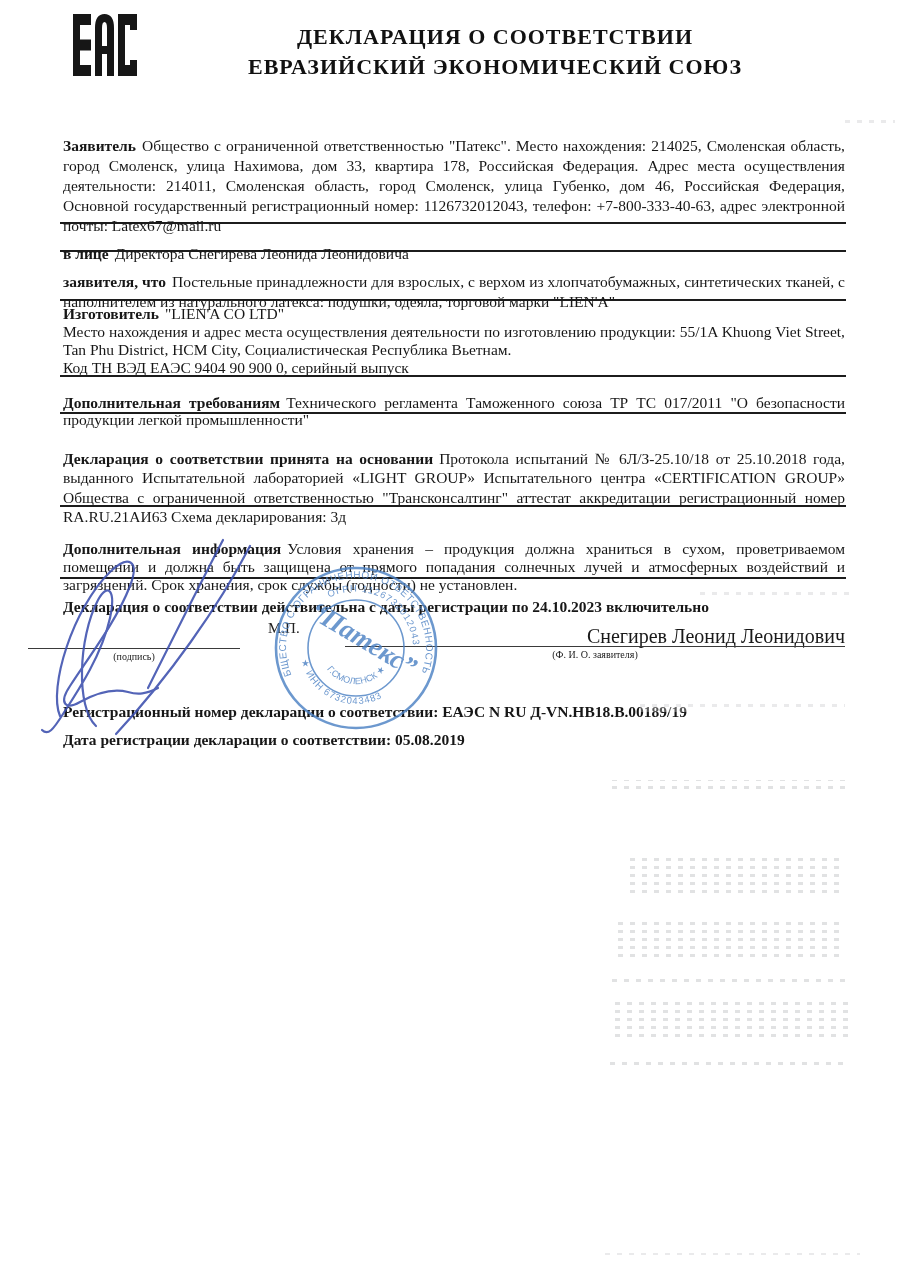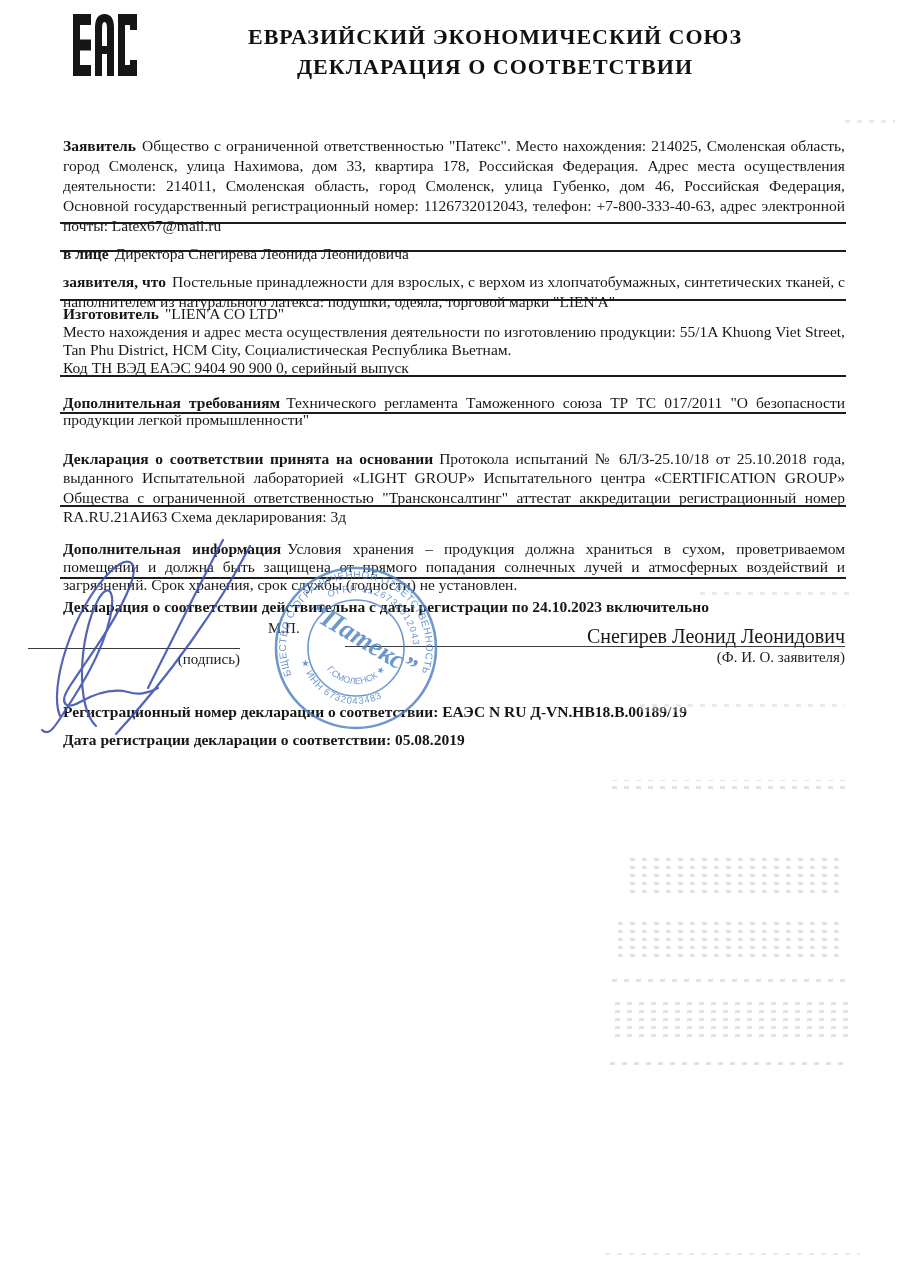--- a/index.html
+++ b/index.html
@@ -24,21 +24,21 @@
     left:60px;width:786px;height:2px;
     background:#1c1c1c;
   }
   .title-wrap{left:150px;top:22px;width:690px;text-align:center;}
   .title-line{
     font-size:22px;font-weight:bold;line-height:30px;
     letter-spacing:1px;color:#111;
   }
   .bold-line{font-weight:bold;}
   .sig-rule{border-top:1.6px solid #3a3a3a;height:0;}
-  .caption{font-size:15px;text-align:right;color:#222;}
+  .caption{font-size:10px;text-align:center;color:#222;}
   .mp{font-size:15px;color:#222;}
   .name-line{font-size:20px;text-align:right;color:#191919;}
   svg{display:block;}
   .stamp{opacity:.82;pointer-events:none;}
   .signature{pointer-events:none;}
   
   .nz{
     position:absolute;
     background-image:
       repeating-linear-gradient(0deg,#fff 0 5px, rgba(255,255,255,0) 5px 8px),
@@ -56,22 +56,22 @@
 
   <svg class="abs" style="left:73px;top:14px" width="64" height="62" viewBox="0 0 64 62" aria-hidden="true">
     <g fill="#161616">
       <path d="M0,0 h18 v11 h-11 v14.5 h11 v11 h-11 v14.5 h11 v11 h-18 z"></path>
       <path fill-rule="evenodd" d="M22,62 V14 Q22,0 31.5,0 Q41,0 41,14 V62 H34 V40 H29 V62 Z M29,14 Q29,8 31.5,8 Q34,8 34,14 V32 H29 Z"></path>
       <path d="M45,0 h19 v16 h-7 v-5 h-5 v40 h5 v-5 h7 v16 h-19 z"></path>
     </g>
   </svg>
 
   <div class="abs title-wrap">
+    <div class="title-line">ДЕКЛАРАЦИЯ О СООТВЕТСТВИИ</div>
     <div class="title-line">ЕВРАЗИЙСКИЙ ЭКОНОМИЧЕСКИЙ СОЮЗ</div>
-    <div class="title-line">ДЕКЛАРАЦИЯ О СООТВЕТСТВИИ</div>
   </div>
 
   <p class="abs para" style="top:120px"><b class="lead">Заявитель</b><span>Общество с ограниченной ответственностью "Патекс". Место нахождения: 214025, Смоленская область, город Смоленск, улица Нахимова, дом 33, квартира 178, Российская Федерация. Адрес места осуществления деятельности: 214011, Смоленская область, город Смоленск, улица Губенко, дом 46, Российская Федерация, Основной государственный регистрационный номер: 1126732012043, телефон: +7-800-333-40-63, адрес электронной почты: Latex67@mail.ru</span></p>
   <div class="abs hr" style="top:222px"></div>
 
   <p class="abs para" style="top:228px"><b class="lead">в лице</b><span>Директора Снегирева Леонида Леонидовича</span></p>
   <div class="abs hr" style="top:250px"></div>
 
   <p class="abs para" style="top:256px"><b class="lead">заявителя, что</b><span>Постельные принадлежности для взрослых, с верхом из хлопчатобумажных, синтетических тканей, с наполнителем из натурального латекса: подушки, одеяла, торговой марки "LIEN'A"</span></p>
   <div class="abs hr" style="top:299px"></div>

